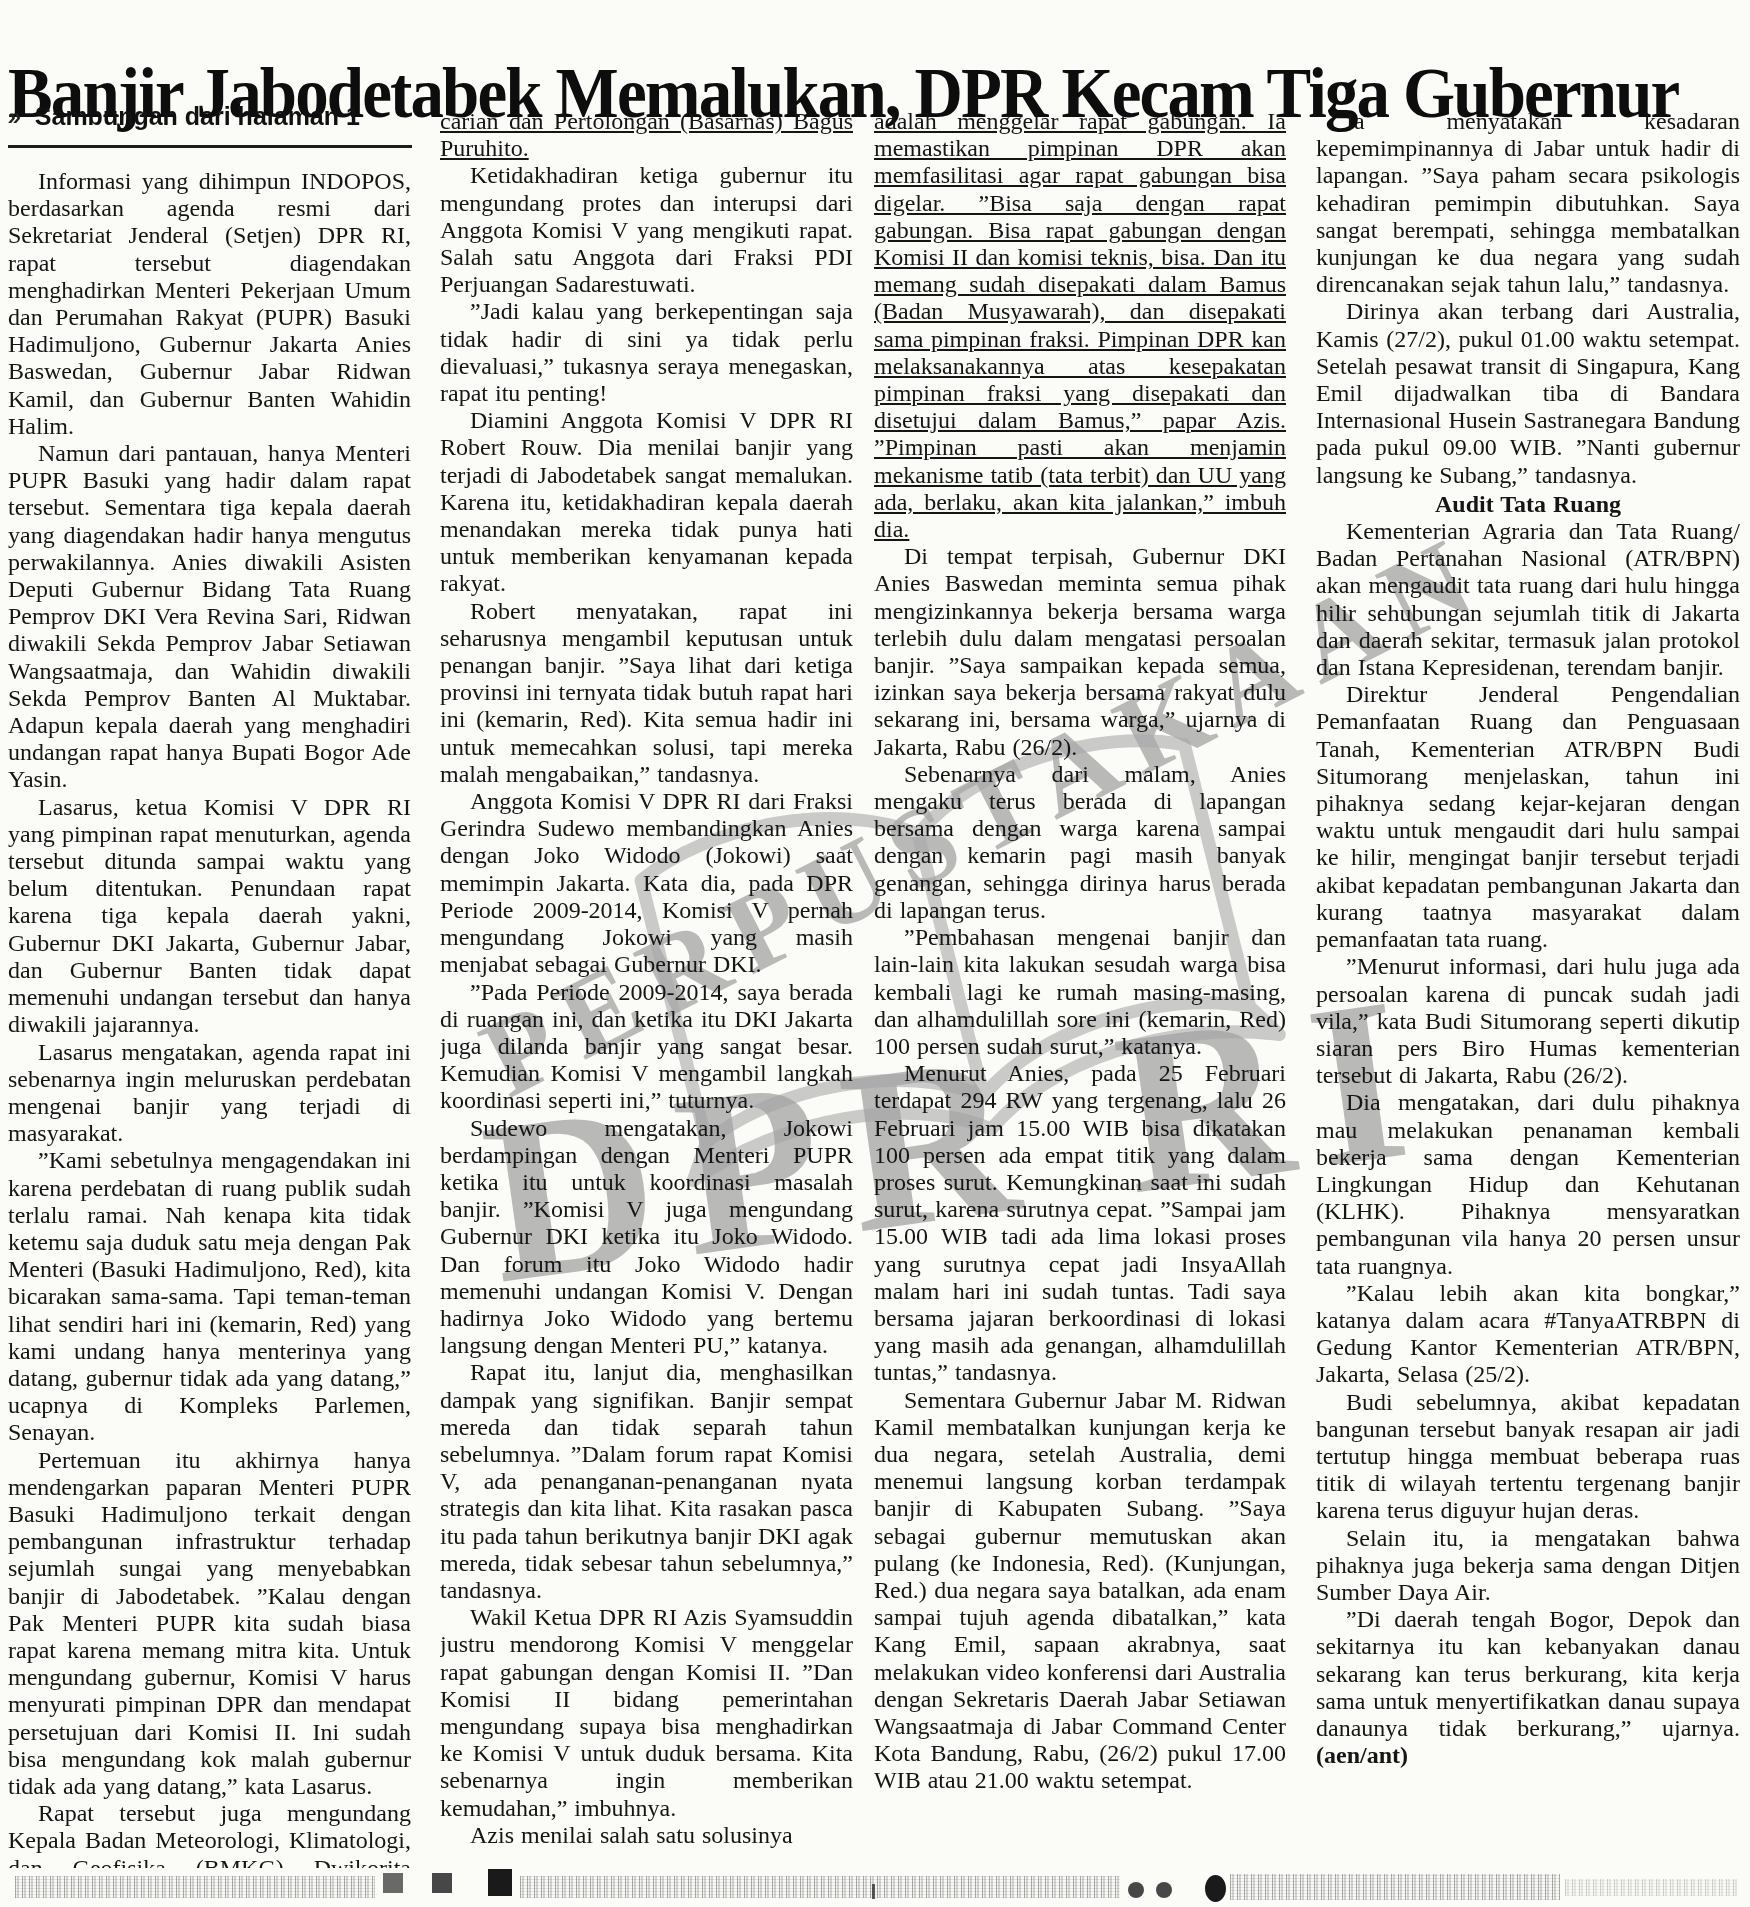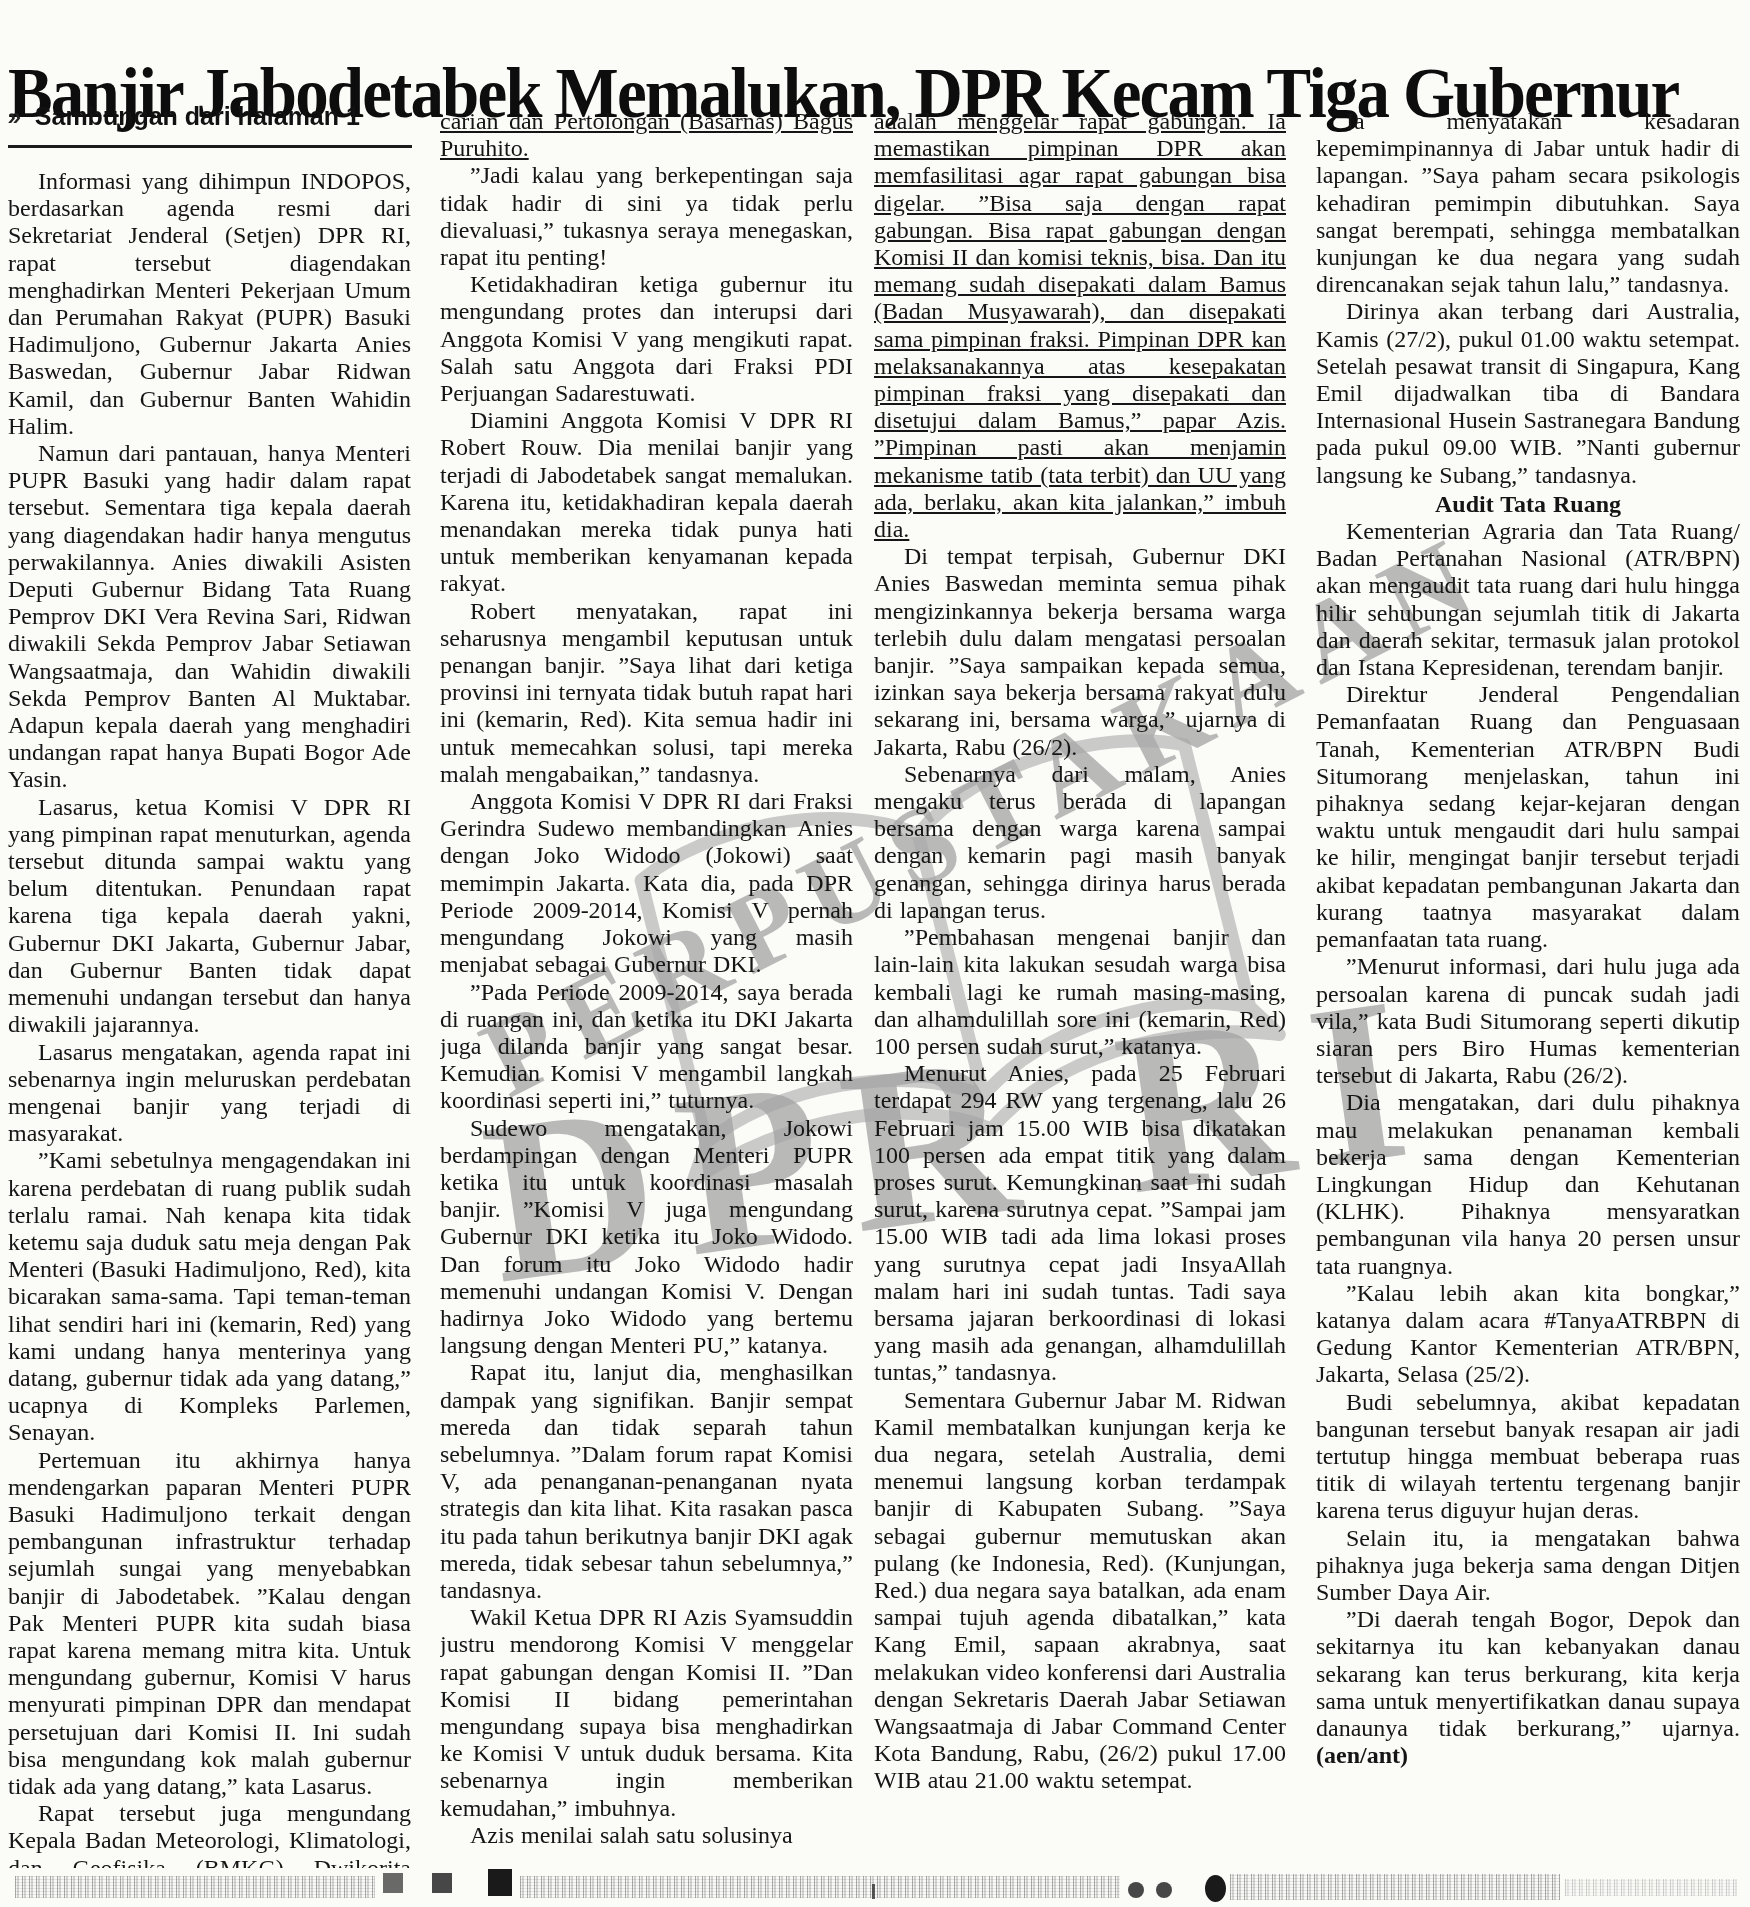--- a/index.html
+++ b/index.html
@@ -105,22 +105,22 @@
       <p>Informasi yang dihimpun INDOPOS, berdasarkan agenda resmi dari Sekretariat Jenderal (Setjen) DPR RI, rapat tersebut diagendakan menghadirkan Menteri Pekerjaan Umum dan Perumahan Rakyat (PUPR) Basuki Hadimuljono, Gubernur Jakarta Anies Baswedan, Gubernur Jabar Ridwan Kamil, dan Gubernur Banten Wahidin Halim.</p>
       <p>Namun dari pantauan, hanya Menteri PUPR Basuki yang hadir dalam rapat tersebut. Sementara tiga kepala daerah yang diagendakan hadir hanya mengutus perwakilannya. Anies diwakili Asisten Deputi Gubernur Bidang Tata Ruang Pemprov DKI Vera Revina Sari, Ridwan diwakili Sekda Pemprov Jabar Setiawan Wangsaatmaja, dan Wahidin diwakili Sekda Pemprov Banten Al Muktabar. Adapun kepala daerah yang menghadiri undangan rapat hanya Bupati Bogor Ade Yasin.</p>
       <p>Lasarus, ketua Komisi V DPR RI yang pimpinan rapat menuturkan, agenda tersebut ditunda sampai waktu yang belum ditentukan. Penundaan rapat karena tiga kepala daerah yakni, Gubernur DKI Jakarta, Gubernur Jabar, dan Gubernur Banten tidak dapat memenuhi undangan tersebut dan hanya diwakili jajarannya.</p>
       <p>Lasarus mengatakan, agenda rapat ini sebenarnya ingin meluruskan perdebatan mengenai banjir yang terjadi di masyarakat.</p>
       <p>”Kami sebetulnya mengagendakan ini karena perdebatan di ruang publik sudah terlalu ramai. Nah kenapa kita tidak ketemu saja duduk satu meja dengan Pak Menteri (Basuki Hadimuljono, Red), kita bicarakan sama-sama. Tapi teman-teman lihat sendiri hari ini (kemarin, Red) yang kami undang hanya menterinya yang datang, gubernur tidak ada yang datang,” ucapnya di Kompleks Parlemen, Senayan.</p>
       <p>Pertemuan itu akhirnya hanya mendengarkan paparan Menteri PUPR Basuki Hadimuljono terkait dengan pembangunan infrastruktur terhadap sejumlah sungai yang menyebabkan banjir di Jabodetabek. ”Kalau dengan Pak Menteri PUPR kita sudah biasa rapat karena memang mitra kita. Untuk mengundang gubernur, Komisi V harus menyurati pimpinan DPR dan mendapat persetujuan dari Komisi II. Ini sudah bisa mengundang kok malah gubernur tidak ada yang datang,” kata Lasarus.</p>
       <p>Rapat tersebut juga mengundang Kepala Badan Meteorologi, Klimatologi, dan Geofisika (BMKG) Dwikorita Karnawati dan Kepala Badan Nasional Pen-</p>
     </div>
   <div class="col col2">
       <p class="noindent">carian dan Pertolongan (Basarnas) Bagus Puruhito.</p>
+      <p>Ketidakhadiran ketiga gubernur itu mengundang protes dan interupsi dari Anggota Komisi V yang mengikuti rapat. Salah satu Anggota dari Fraksi PDI Perjuangan Sadarestuwati.</p>
       <p>”Jadi kalau yang berkepentingan saja tidak hadir di sini ya tidak perlu dievaluasi,” tukasnya seraya menegaskan, rapat itu penting!</p>
-      <p>Ketidakhadiran ketiga gubernur itu mengundang protes dan interupsi dari Anggota Komisi V yang mengikuti rapat. Salah satu Anggota dari Fraksi PDI Perjuangan Sadarestuwati.</p>
       <p>Diamini Anggota Komisi V DPR RI Robert Rouw. Dia menilai banjir yang terjadi di Jabodetabek sangat memalukan. Karena itu, ketidakhadiran kepala daerah menandakan mereka tidak punya hati untuk memberikan kenyamanan kepada rakyat.</p>
       <p>Robert menyatakan, rapat ini seharusnya mengambil keputusan untuk penangan banjir. ”Saya lihat dari ketiga provinsi ini ternyata tidak butuh rapat hari ini (kemarin, Red). Kita semua hadir ini untuk memecahkan solusi, tapi mereka malah mengabaikan,” tandasnya.</p>
       <p>Anggota Komisi V DPR RI dari Fraksi Gerindra Sudewo membandingkan Anies dengan Joko Widodo (Jokowi) saat memimpin Jakarta. Kata dia, pada DPR Periode 2009-2014, Komisi V pernah mengundang Jokowi yang masih menjabat sebagai Gubernur DKI.</p>
       <p>”Pada Periode 2009-2014, saya berada di ruangan ini, dan ketika itu DKI Jakarta juga dilanda banjir yang sangat besar. Kemudian Komisi V mengambil langkah koordinasi seperti ini,” tuturnya.</p>
       <p>Sudewo mengatakan, Jokowi berdampingan dengan Menteri PUPR ketika itu untuk koordinasi masalah banjir. ”Komisi V juga mengundang Gubernur DKI ketika itu Joko Widodo. Dan forum itu Joko Widodo hadir memenuhi undangan Komisi V. Dengan hadirnya Joko Widodo yang bertemu langsung dengan Menteri PU,” katanya.</p>
       <p>Rapat itu, lanjut dia, menghasilkan dampak yang signifikan. Banjir sempat mereda dan tidak separah tahun sebelumnya. ”Dalam forum rapat Komisi V, ada penanganan-penanganan nyata strategis dan kita lihat. Kita rasakan pasca itu pada tahun berikutnya banjir DKI agak mereda, tidak sebesar tahun sebelumnya,” tandasnya.</p>
       <p>Wakil Ketua DPR RI Azis Syamsuddin justru mendorong Komisi V menggelar rapat gabungan dengan Komisi II. ”Dan Komisi II bidang pemerintahan mengundang supaya bisa menghadirkan ke Komisi V untuk duduk bersama. Kita sebenarnya ingin memberikan kemudahan,” imbuhnya.</p>
       <p>Azis menilai salah satu solusinya</p>
     </div>
   <div class="col col3">

